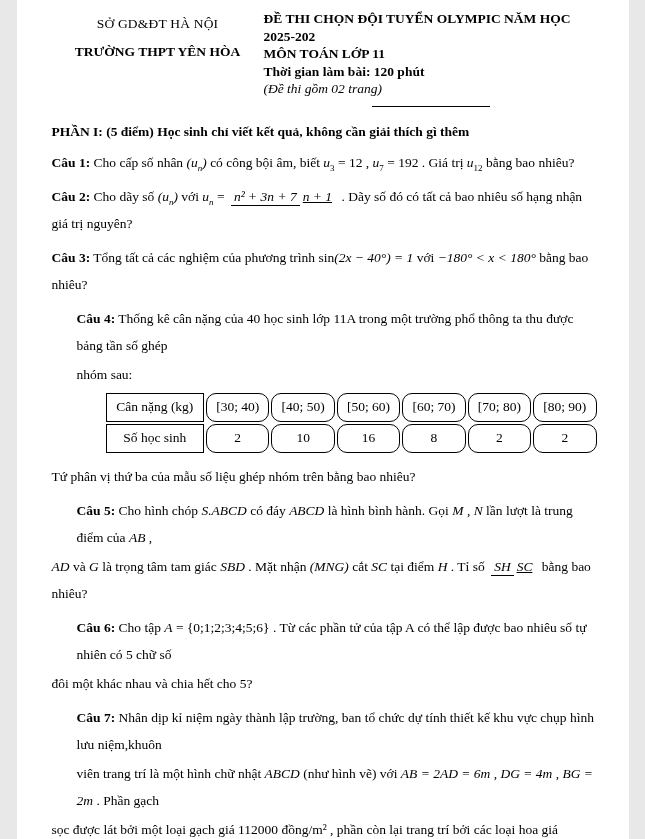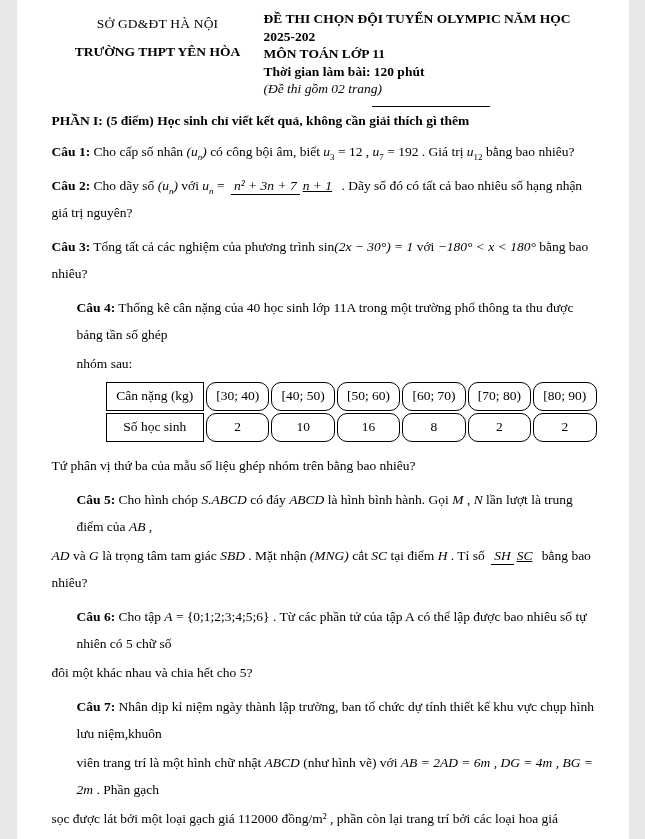--- a/index.html
+++ b/index.html
@@ -12,21 +12,21 @@
     overflow:hidden;position:relative;
   }
   .bold{font-weight:bold;}
   .ital{font-style:italic;}
   .math{font-style:italic;}
   header{display:flex;align-items:flex-start;}
   .hdr-left{width:212px;text-align:center;padding-top:5px;line-height:17px;}
   .hdr-left .l1{margin-bottom:11px;letter-spacing:.2px;}
   .hdr-right{flex:1;text-align:left;line-height:17.5px;}
   .rule{width:118px;border-top:1.7px solid #000;margin:8px auto 0;}
-  .part-heading{margin:6px 0 9px;}
+  .part-heading{margin:17px 0 9px;}
   p.q{margin:0 0 7px;line-height:27px;}
   p.tight{margin-bottom:2px;margin-left:25px;}
   sub.msub{font-size:9px;font-style:normal;line-height:0;}
   sub.msubi{font-size:9px;font-style:italic;line-height:0;}
   .frac{display:inline-flex;flex-direction:row;text-align:center;vertical-align:middle;margin:0 3px;font-style:italic;}
   .frac .fnum{display:block;padding:0 3px;border-bottom:1.2px solid #000;line-height:16px;}
   .frac .fden{display:block;line-height:16px;padding:0 3px;text-decoration:underline;}
   table.freq{border-collapse:separate;border-spacing:2.5px;margin:3px 0 8px 52px;}
   table.freq td{border:1.3px solid #000;text-align:center;padding:4px 5px;height:19px;}
   td.c0{width:104px;}
@@ -53,21 +53,21 @@
   </header>
 
   <main>
     <div class="part-heading bold">PHẦN I: (5 điểm) Học sinh chỉ viết kết quả, không cần giải thích gì thêm</div>
 
     <p class="q"><span class="bold">Câu 1:</span><span> Cho cấp số nhân </span><span class="math">(u</span><sub class="msubi">n</sub><span class="math">)</span><span> có công bội âm, biết </span><span class="math">u</span><sub class="msub">3</sub><span> = 12 , </span><span class="math">u</span><sub class="msub">7</sub><span> = 192 . Giá trị </span><span class="math">u</span><sub class="msub">12</sub><span> bằng bao nhiêu?</span></p>
     <p class="q"><span class="bold">Câu 2:</span><span> Cho dãy số </span><span class="math">(u</span><sub class="msubi">n</sub><span class="math">)</span><span> với </span><span class="math">u</span><sub class="msubi">n</sub><span> = </span><span class="frac">
           <span class="fnum">n² + 3n + 7</span>
           <span class="fden">n + 1</span>
         </span><span> . Dãy số đó có tất cả bao nhiêu số hạng nhận giá trị nguyên?</span></p>
-    <p class="q"><span class="bold">Câu 3:</span><span> Tổng tất cả các nghiệm của phương trình sin</span><span class="math">(2x − 30°) = 1</span><span> với </span><span class="math">−180° &lt; x &lt; 180°</span><span> bằng bao nhiêu?</span></p>
+    <p class="q"><span class="bold">Câu 3:</span><span> Tổng tất cả các nghiệm của phương trình sin</span><span class="math">(2x − 40°) = 1</span><span> với </span><span class="math">−180° &lt; x &lt; 180°</span><span> bằng bao nhiêu?</span></p>
 
     <p class="q tight"><span class="bold">Câu 4:</span><span> Thống kê cân nặng của 40 học sinh lớp 11A trong một trường phổ thông ta thu được bảng tần số ghép</span></p>
     <p class="q tight"><span>nhóm sau:</span></p>
 
     <table class="freq">
       <tbody>
         <tr>
           <td class="c0">Cân nặng (kg)</td>
           <td class="cv">[30; 40)</td>
           <td class="cv">[40; 50)</td>

